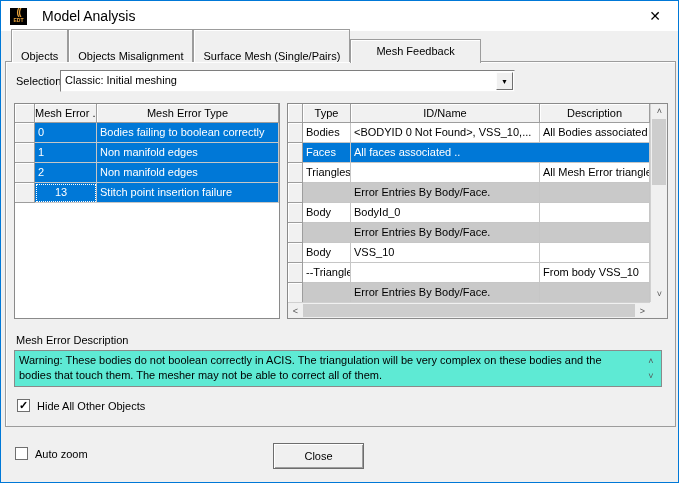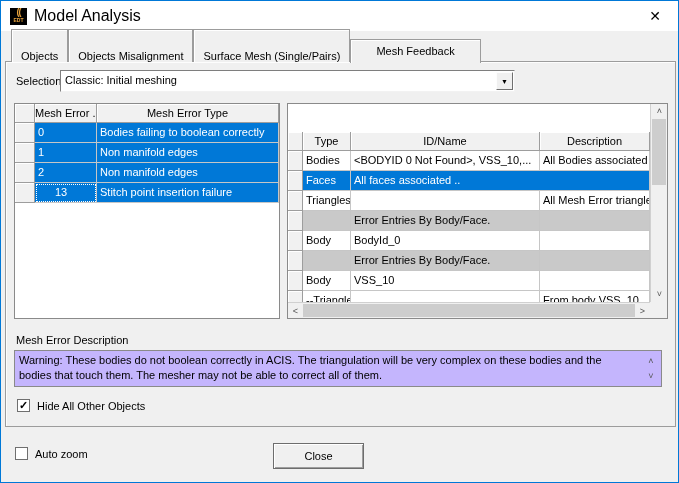--- a/index.html
+++ b/index.html
@@ -9,21 +9,21 @@
     background:#f0f0f0;border:1px solid #0078d7;
     font-family:"Liberation Sans",sans-serif;font-size:11px;color:#000;
     overflow:hidden;
   }
   
   .titlebar{position:absolute;left:0;top:0;right:0;height:30px;background:#ffffff;display:flex;align-items:center;}
   .app-icon{margin-left:9px;width:17px;height:17px;background:#000;position:relative;flex:none;
     display:flex;flex-direction:column;align-items:center;justify-content:flex-start;}
   .app-icon .arcs{color:#e8a33d;font-size:9px;line-height:9px;letter-spacing:-1px;font-weight:bold;}
   .app-icon .edt{color:#e8a33d;font-size:5px;line-height:6px;font-weight:bold;}
-  .win-title{margin-left:7px;font-size:16px;text-align:center;}
+  .win-title{margin-left:15px;font-size:14px;text-align:center;}
   .close-btn{margin-left:auto;width:46px;height:30px;display:flex;align-items:center;justify-content:center;
     font-size:14px;color:#000;cursor:default;}
   
   .tabstrip{position:absolute;left:10px;top:37px;height:24px;display:flex;align-items:flex-end;z-index:5;}
   .tab{height:21px;line-height:20px;padding:16px 9px;background:#f0f0f0;
     border:1px solid #9c9c9c;border-bottom:none;box-shadow:inset 1px 1px 0 #fff;
     white-space:nowrap;position:relative;z-index:1;}
   .tab.active{height:24px;line-height:22px;padding:0 25px;z-index:6;margin-bottom:-1px;background:#f0f0f0;}
   
   .page{position:absolute;left:4px;top:60px;width:671px;height:366px;background:#f0f0f0;
@@ -44,35 +44,35 @@
     box-shadow:inset 1px 1px 0 #fff;flex:none;overflow:hidden;}
   .hdr-cell{text-align:center;line-height:18px;white-space:nowrap;}
   .g-row{display:flex;height:20px;}
   .cell{border-right:1px solid #c6c6c6;border-bottom:1px solid #c6c6c6;flex:none;
     padding:0 3px;line-height:19px;white-space:nowrap;overflow:hidden;}
   .g-row.selected .cell{background:#0078d7;color:#fff;}
   .g-row.section-row .cell{background:#c9c9c9;color:#000;}
   .focus-cell{outline:1px dotted #fff;outline-offset:-2px;padding-left:20px;}
   .lc0{width:20px;} .lc1{width:62px;} .lc2{flex:1;}
   .rc0{width:15px;} .rc1{width:48px;} .rc2{width:189px;} .rc3{flex:1;}
-  .right-body{position:absolute;left:0;top:0;right:17px;bottom:16px;overflow:hidden;margin-top:28px;}
+  .right-body{position:absolute;left:0;top:0;right:17px;bottom:16px;overflow:hidden;}
   
   .vscroll{position:absolute;right:0;top:0;bottom:16px;width:17px;background:#f0f0f0;border-left:1px solid #d0d0d0;}
   .hscroll{position:absolute;left:0;right:17px;bottom:0;height:16px;background:#f0f0f0;border-top:1px solid #d0d0d0;}
   .sb-corner{position:absolute;right:0;bottom:0;width:17px;height:16px;background:#f0f0f0;}
   .sb-btn{position:absolute;display:flex;align-items:center;justify-content:center;color:#555;font-size:9px;line-height:1;}
   .vscroll .sb-up{left:0;top:0;width:17px;height:15px;}
   .vscroll .sb-down{left:0;bottom:0;width:17px;height:15px;}
   .vscroll .sb-thumb{position:absolute;left:1px;right:1px;top:15px;height:66px;background:#cdcdcd;}
   .hscroll .sb-left{left:0;top:0;width:15px;height:16px;}
   .hscroll .sb-right{right:0;top:0;width:15px;height:16px;}
   .hscroll .sb-thumb{position:absolute;top:1px;bottom:1px;left:15px;right:15px;background:#cdcdcd;}
   
   .desc-label{position:absolute;left:10px;top:272px;}
-  .desc-box{position:absolute;left:8px;top:288px;width:648px;height:37px;background:#c4b5fd;
+  .desc-box{position:absolute;left:8px;top:288px;width:648px;height:37px;background:#5eead4;
     border:1px solid #8a8a8a;padding:2px 26px 2px 4px;line-height:15px;overflow:hidden;}
   .desc-scroll{position:absolute;right:2px;top:1px;bottom:1px;width:16px;}
   .desc-scroll .sb-up{top:2px;right:0;width:16px;height:14px;}
   .desc-scroll .sb-down{bottom:2px;right:0;width:16px;height:14px;}
   
   .chk-row{position:absolute;display:flex;align-items:center;}
   .chk-hide{left:11px;top:337px;}
   .chk-auto{left:14px;top:446px;justify-content:flex-end;}
   .chk-box{width:13px;height:13px;background:#fff;border:1px solid #6f6f6f;flex:none;
     display:flex;align-items:center;justify-content:center;font-size:11px;font-weight:bold;line-height:11px;}

